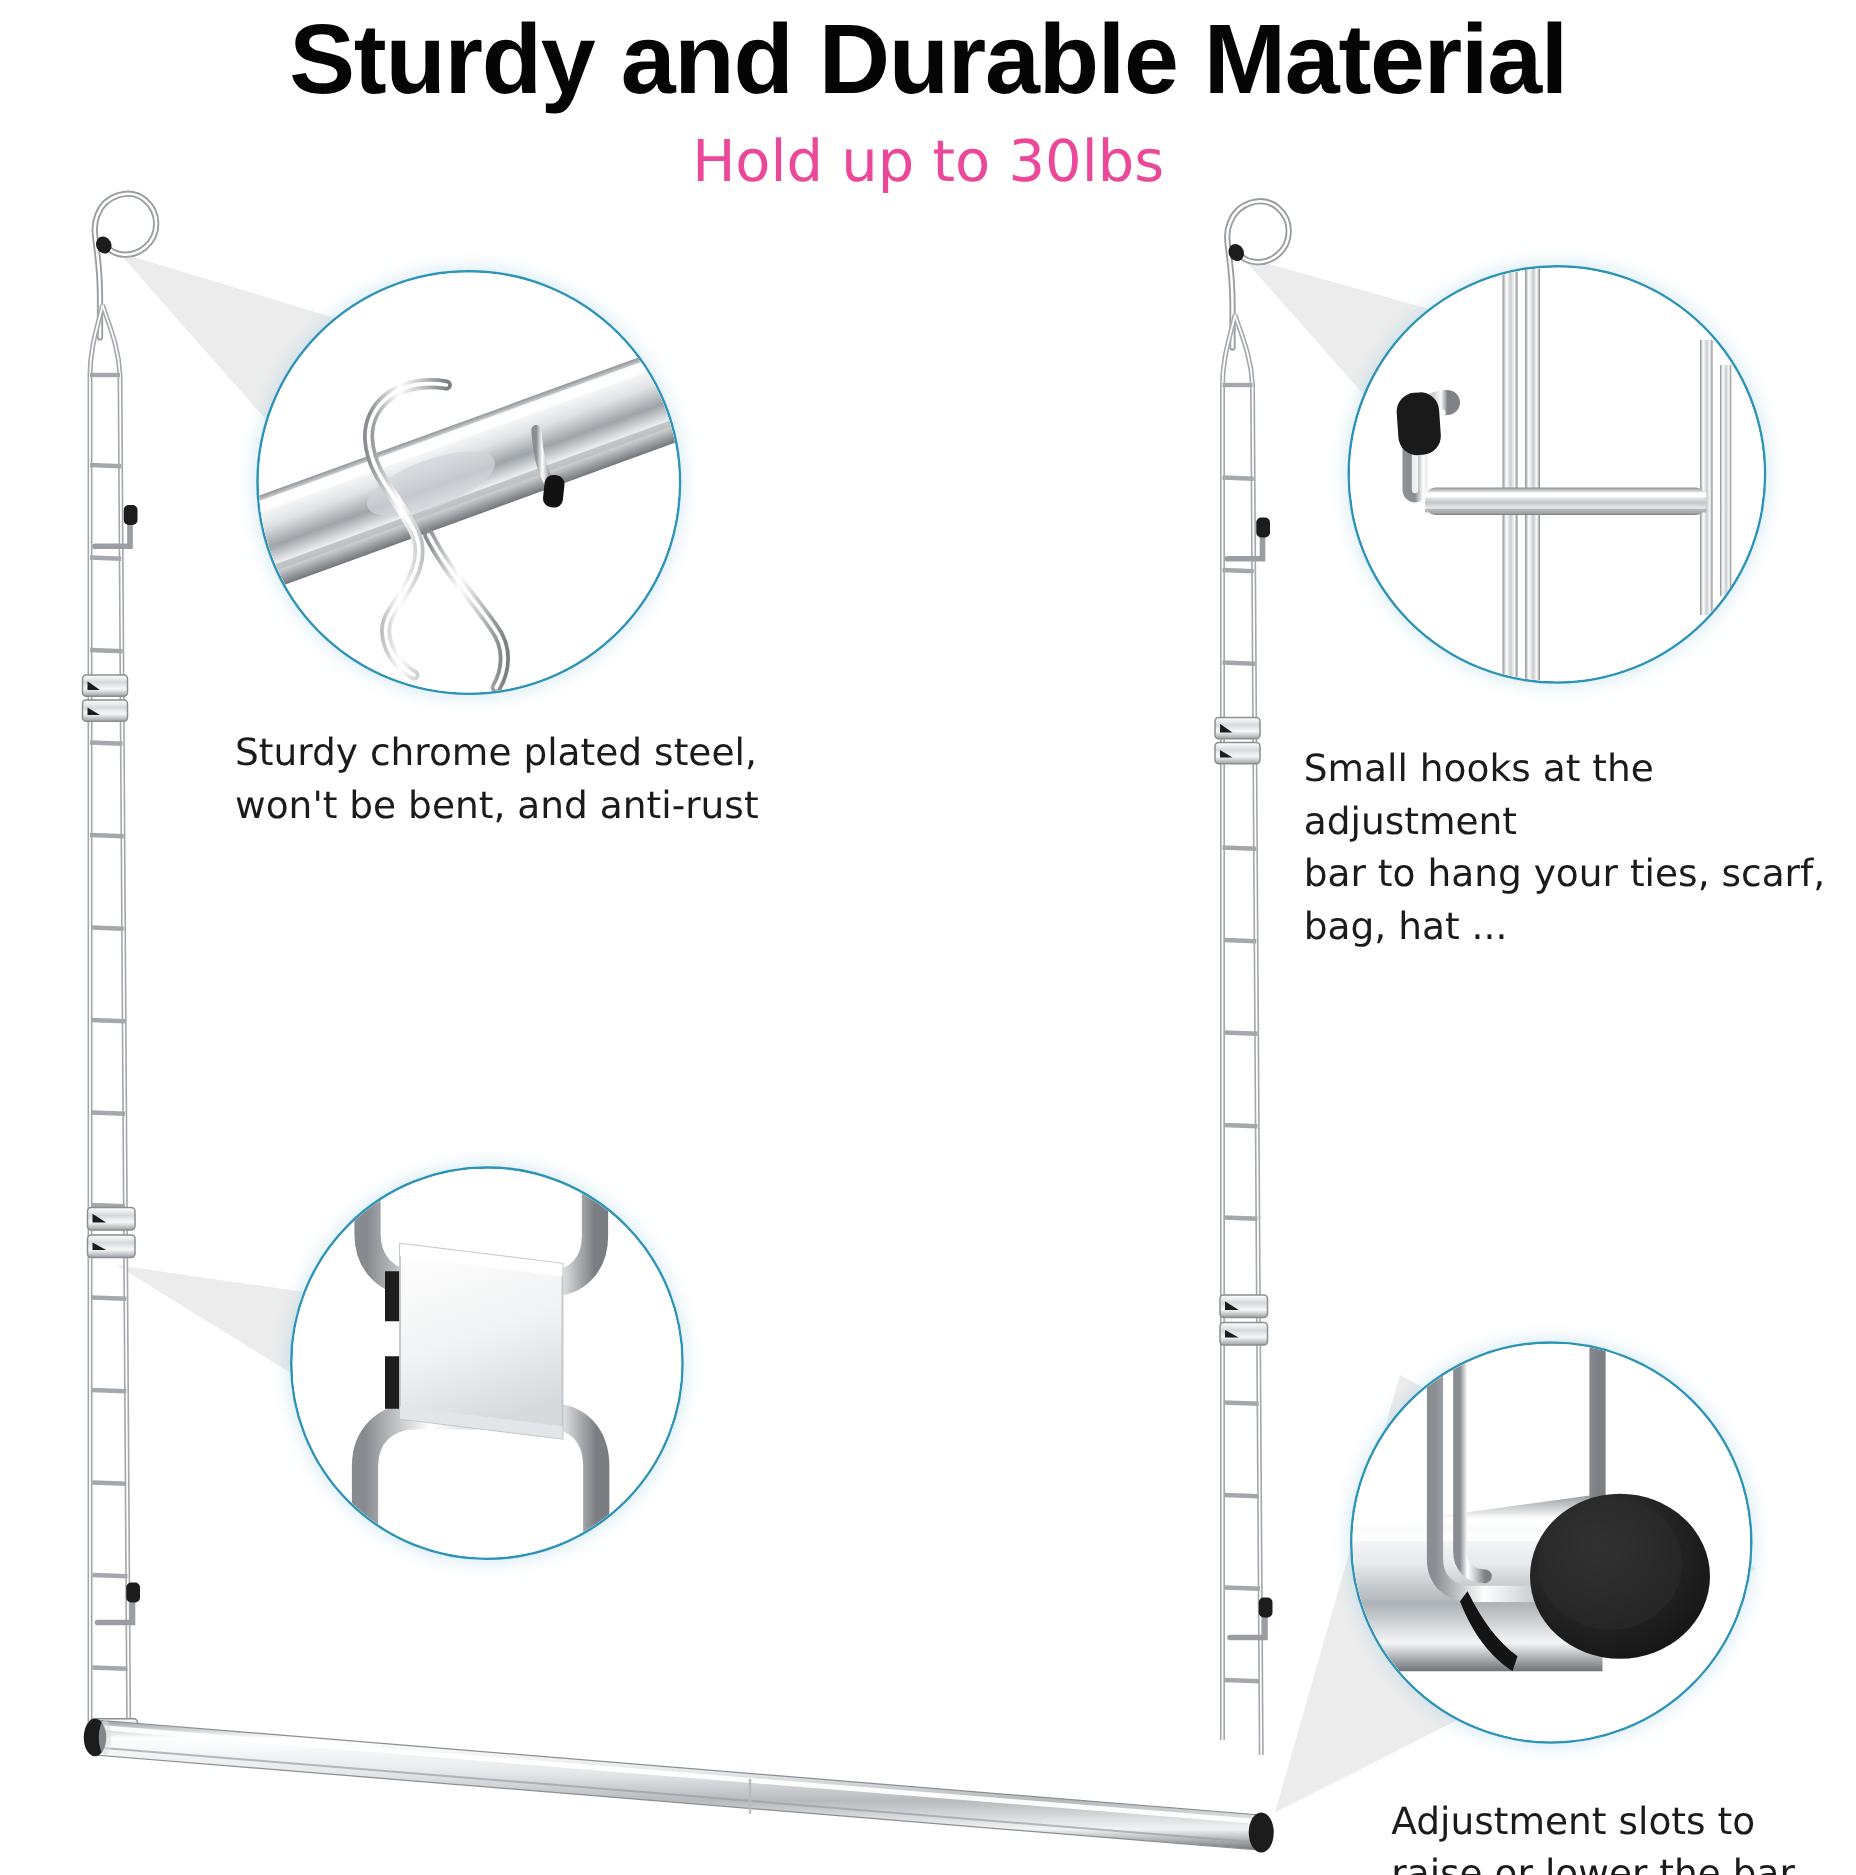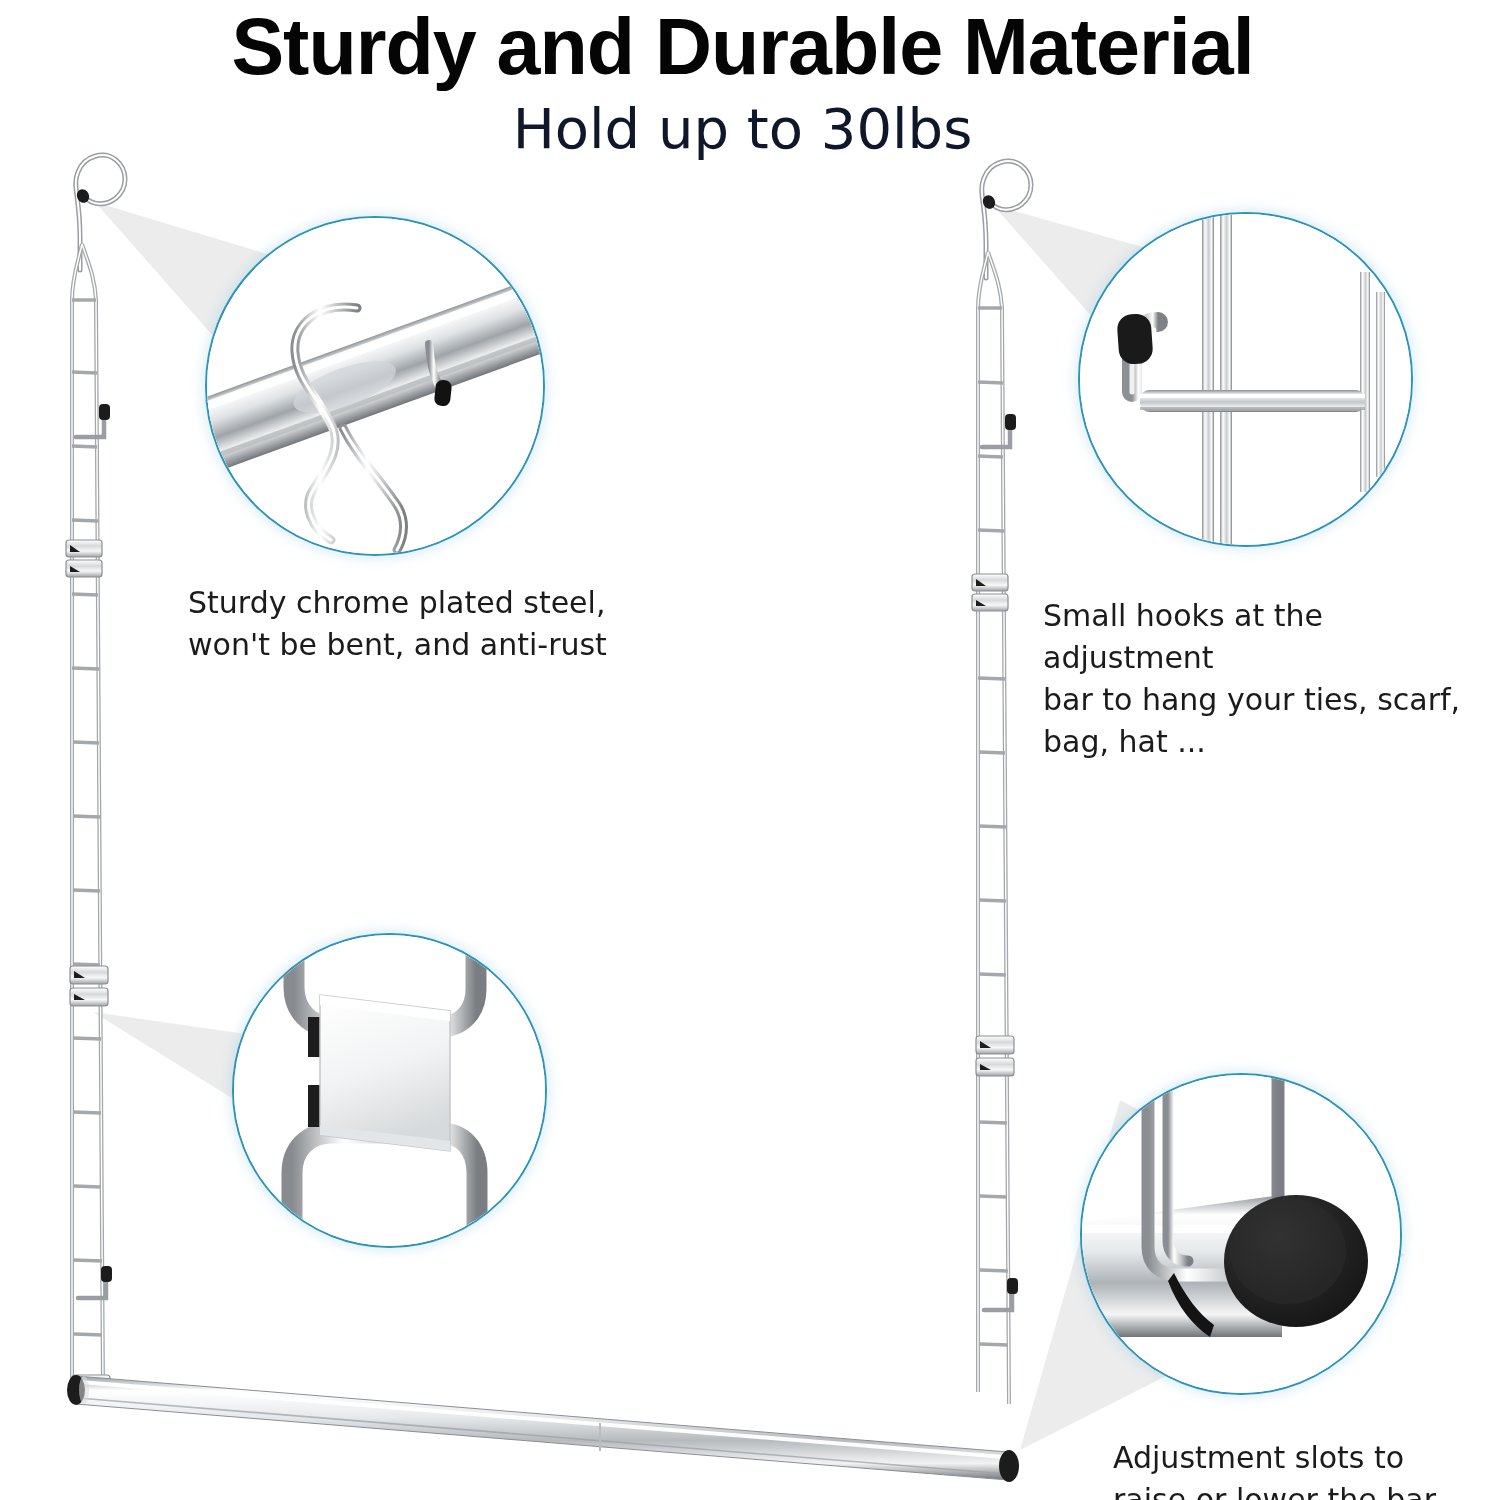--- a/index.html
+++ b/index.html
@@ -32,23 +32,23 @@
     white-space: nowrap;
     transform: scaleX(1.0);
   }
   #subtitle {
     position: absolute;
     left: 0; top: 100px;
     width: 1485px;
     text-align: center;
     font-family: "DejaVu Sans", sans-serif;
     font-weight: 400;
-    font-size: 56px;
+    font-size: 46px;
     line-height: 58px;
-    color: #0f172a;
+    color: #ec4899;
     white-space: nowrap;
   }
 
   
   .caption {
     position: absolute;
     font-family: "DejaVu Sans", sans-serif;
     font-size: 30px;
     line-height: 42px;
     color: #1b1b1b;

